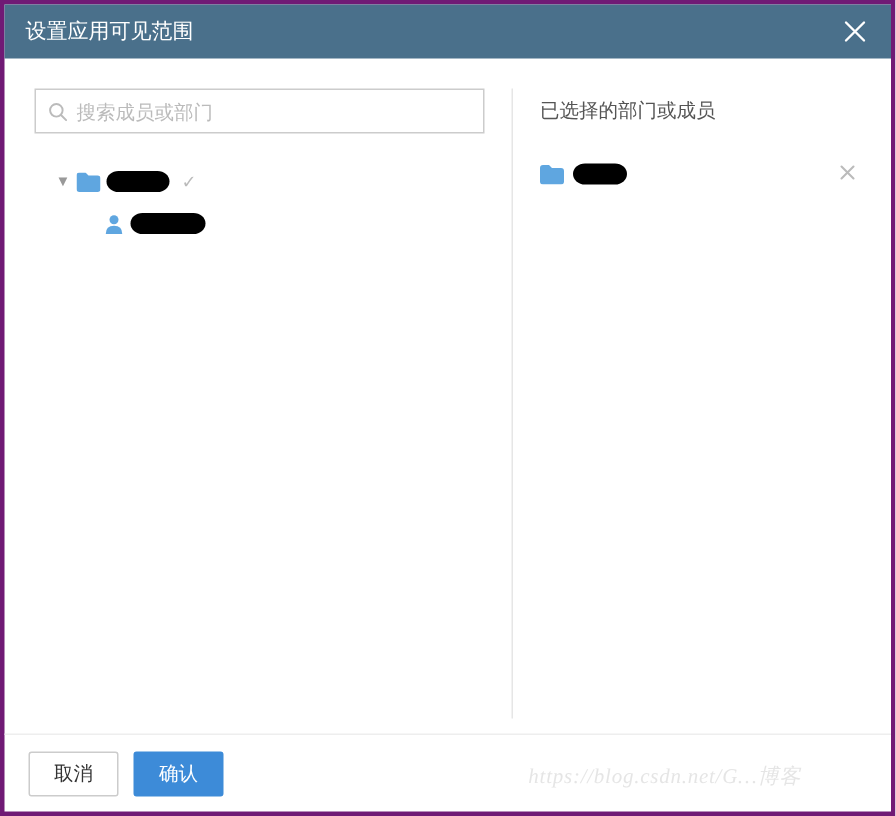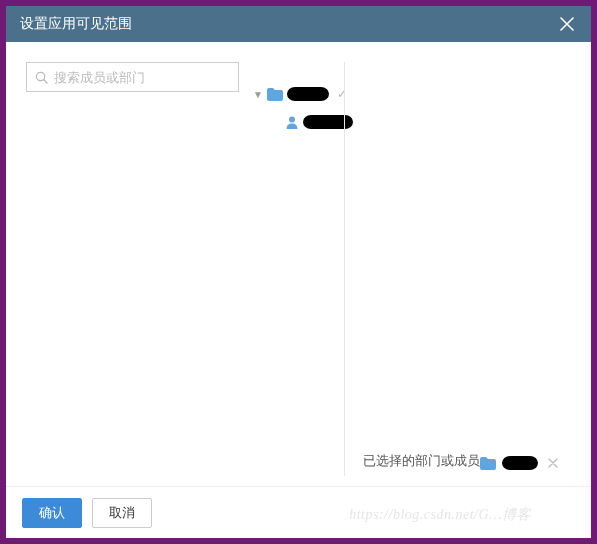--- a/index.html
+++ b/index.html
@@ -9,21 +9,21 @@
     color: #333;
     background: #fff;
     width: 597px;
     height: 544px;
     overflow: hidden;
     position: relative;
   }
   .dialog {
     width: 597px;
     height: 544px;
-    border: 6px solid #701a75;
+    border: 3px solid #701a75;
     display: flex;
     flex-direction: column;
     background: #fff;
   }
   .dialog-header {
     background: #4a708b;
     color: #fff;
     height: 36px;
     display: flex;
     align-items: center;
@@ -45,21 +45,21 @@
   .dialog-body {
     flex: 1;
     display: flex;
     padding: 20px 20px 10px 20px;
     gap: 0;
     overflow: hidden;
   }
   .left-panel {
     width: 300px;
     display: flex;
-    flex-direction: row;
+    flex-direction: column;
   }
   .search-box {
     border: 1px solid #ccc;
     height: 30px;
     display: flex;
     align-items: center;
     padding: 0 8px;
     color: #aaa;
     background: #fff;
   }
@@ -109,22 +109,21 @@
   .check-icon { color: #bbb; font-size: 12px; margin-left: 4px; }
   .tree-child { padding-left: 32px; }
   .divider {
     width: 1px;
     background: #e6e6e6;
     margin: 0 18px;
   }
   .right-panel {
     flex: 1;
     display: flex;
-    flex-direction: row;
-    align-items: flex-end;
+    flex-direction: column;
   }
   .right-title {
     font-size: 13px;
     color: #555;
     height: 30px;
     display: flex;
     align-items: center;
   }
   .selected-list { margin-top: 14px; }
   .selected-row {
@@ -249,17 +248,17 @@
               </svg>
           </span>
         </div>
       </div>
     </div>
 
   </div>
 
   <div class="dialog-footer">
     <span class="watermark">https://blog.csdn.net/G…博客</span>
+    <button class="btn btn-default">取消</button>
     <button class="btn btn-primary">确认</button>
-    <button class="btn btn-default">取消</button>
   </div>
 
 </div>
 
 </body></html>

